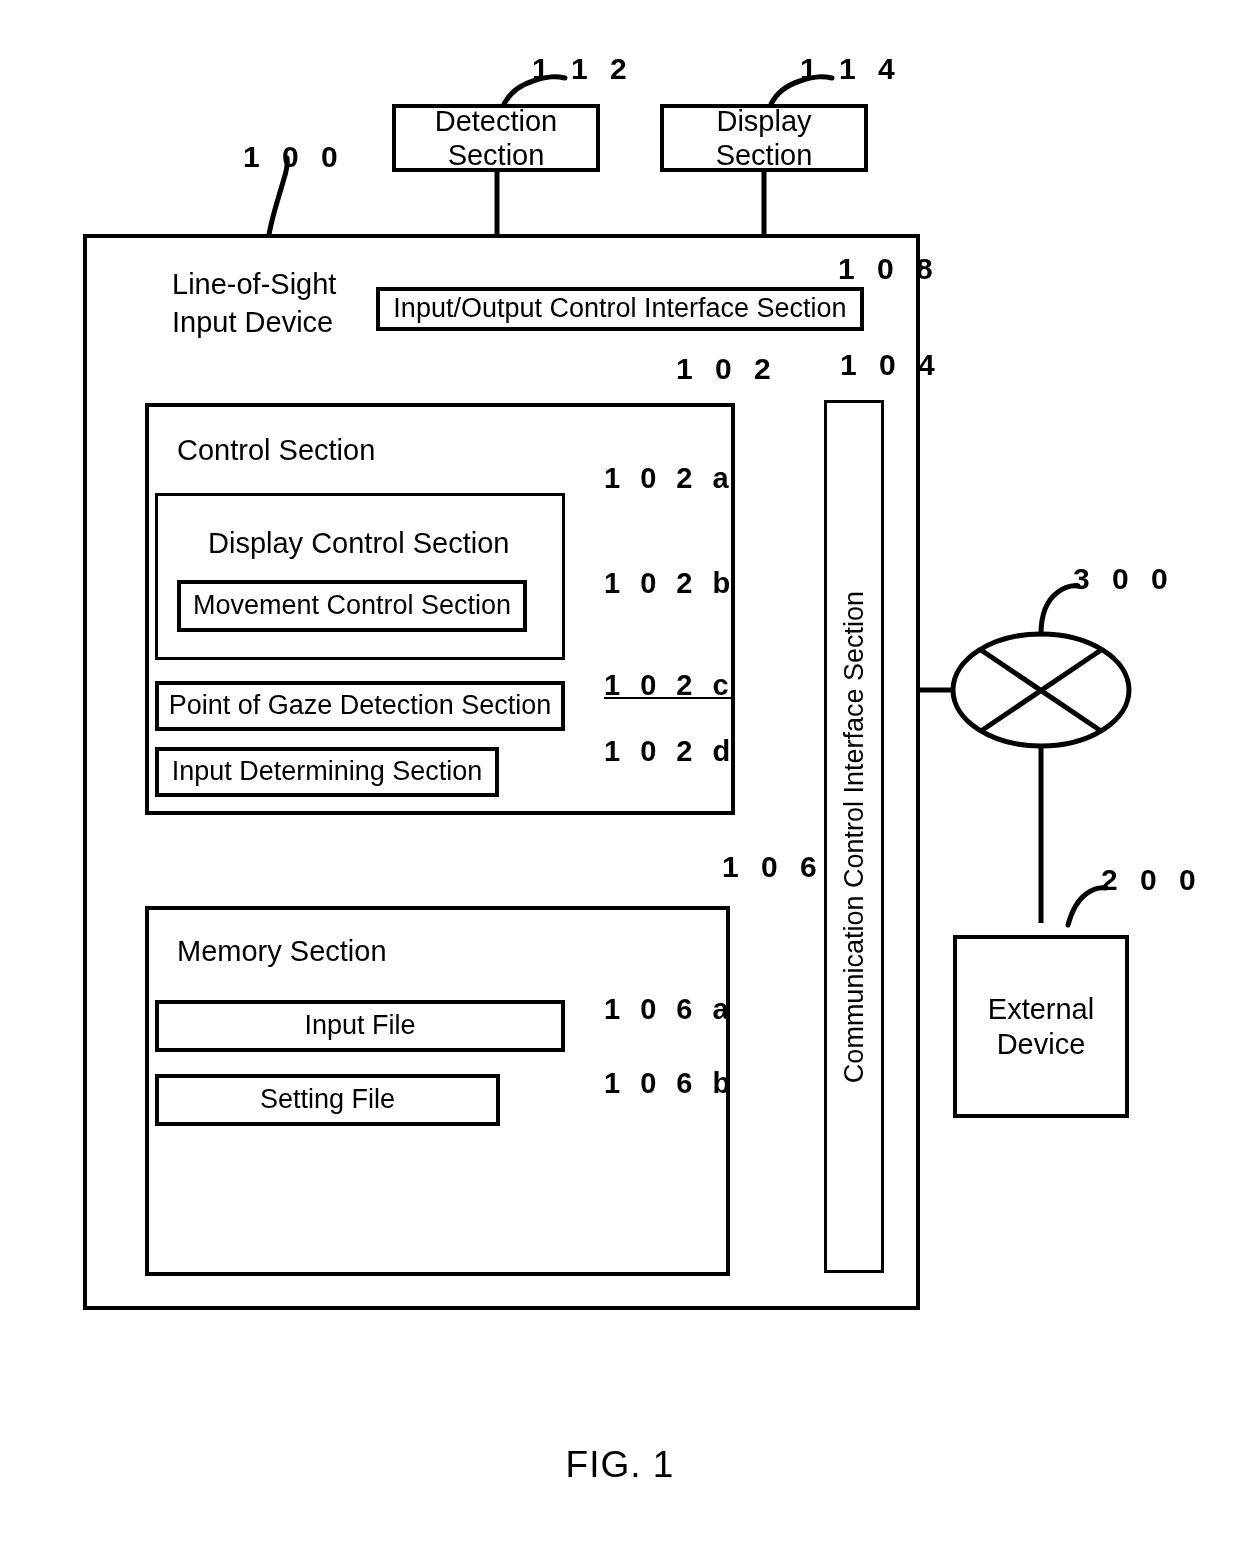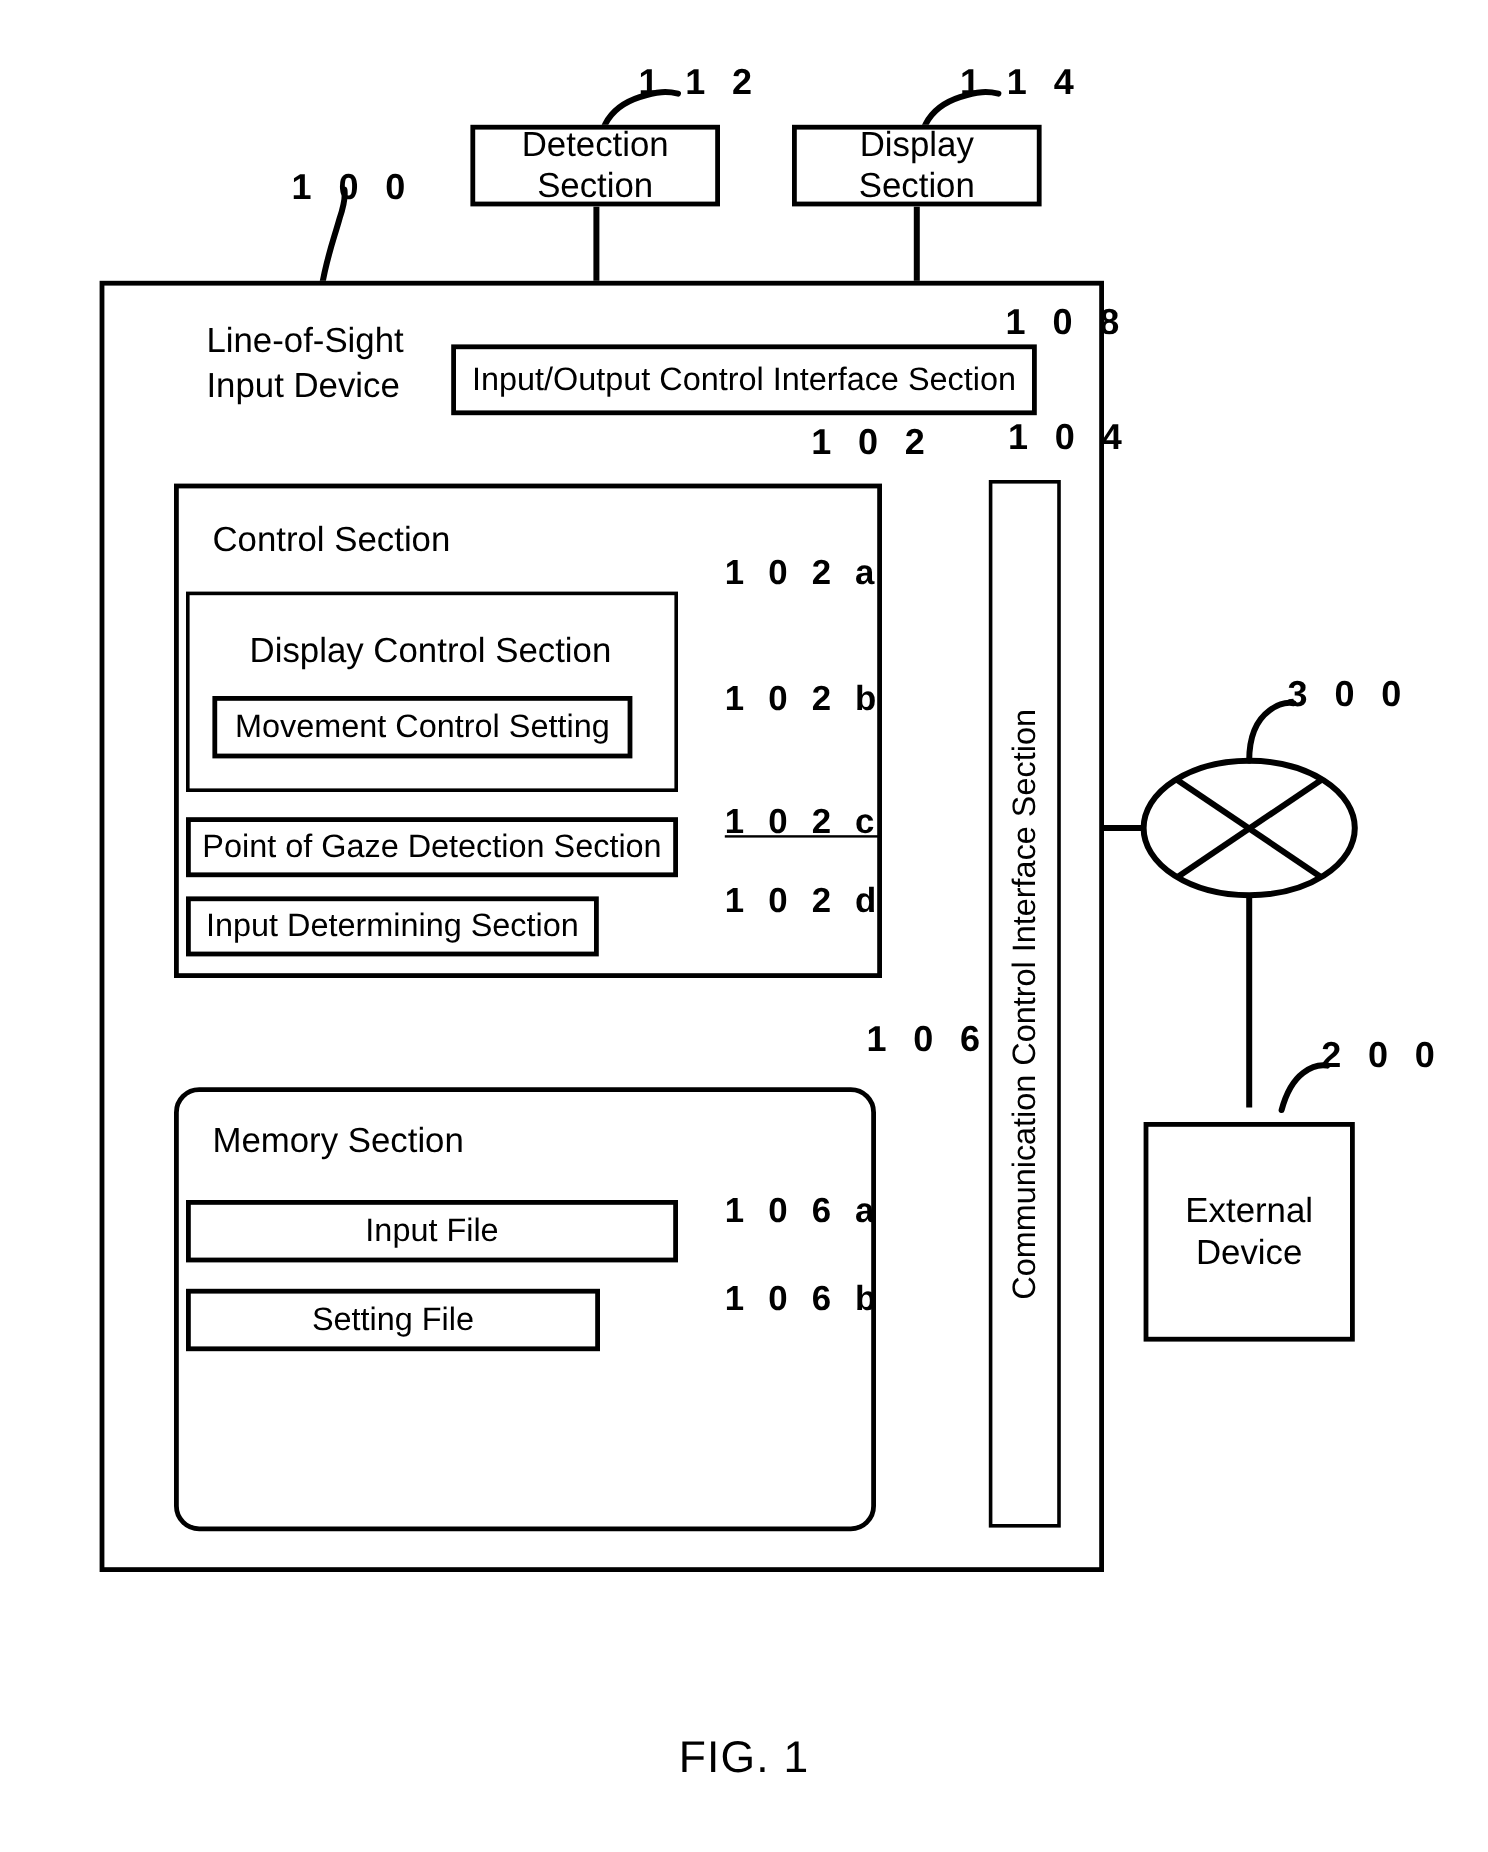--- a/index.html
+++ b/index.html
@@ -174,56 +174,56 @@
     <span class="t-lg" style="white-space:pre-line;">Display
 Section</span>
   </div>
   <span class="refnum" style="left:800px; top:52px;">1 1 4</span>
 
   <div class="box outer" style="left:83px; top:234px; width:837px; height:1076px;"></div>
   <span class="device-title" style="left:172px; top:265px;">Line-of-Sight
 Input Device</span>
   <span class="refnum" style="left:243px; top:140px;">1 0 0</span>
 
-  <div class="box heavy" style="left:376px; top:287px; width:488px; height:59px;">
+  <div class="box heavy" style="left:376px; top:287px; width:488px; height:44px;">
     <span class="t-md">Input/Output Control Interface Section</span>
   </div>
   <span class="refnum" style="left:838px; top:252px;">1 0 8</span>
 
   <div class="box heavy topleft-label" style="left:145px; top:403px; width:590px; height:412px;">
     <span class="label-tl t-lg" style="left:28px; top:26px;">Control Section</span>
   </div>
   <span class="refnum" style="left:676px; top:352px;">1 0 2</span>
 
   <div class="box thin topleft-label" style="left:155px; top:493px; width:410px; height:167px;">
     <span class="label-tl t-lg" style="left:50px; top:30px;">Display Control Section</span>
   </div>
   <span class="refnum sub" style="left:604px; top:462px;">1 0 2 a</span>
 
   <div class="box heavy" style="left:177px; top:580px; width:350px; height:52px;">
-    <span class="t-md">Movement Control Setting</span>
+    <span class="t-md">Movement Control Section</span>
   </div>
   <span class="refnum sub" style="left:604px; top:567px;">1 0 2 b</span>
 
   <div class="box heavy" style="left:155px; top:681px; width:410px; height:50px;">
     <span class="t-md">Point of Gaze Detection Section</span>
   </div>
   <span class="refnum sub" style="left:604px; top:669px;text-decoration:underline;">1 0 2 c</span>
 
   <div class="box heavy" style="left:155px; top:747px; width:344px; height:50px;">
     <span class="t-md">Input Determining Section</span>
   </div>
   <span class="refnum sub" style="left:604px; top:735px;">1 0 2 d</span>
 
   <div class="vert" style="left:824px; top:400px; width:60px; height:873px;">
     <span class="vert-text">Communication Control Interface Section</span>
   </div>
   <span class="refnum" style="left:840px; top:348px;">1 0 4</span>
 
-  <div class="box heavy topleft-label" style="left:145px; top:906px; width:585px; height:370px;border-radius:21px;">
+  <div class="box heavy topleft-label" style="left:145px; top:906px; width:585px; height:370px;">
     <span class="label-tl t-lg" style="left:28px; top:24px;">Memory Section</span>
   </div>
   <span class="refnum" style="left:722px; top:850px;">1 0 6</span>
 
   <div class="box heavy" style="left:155px; top:1000px; width:410px; height:52px;">
     <span class="t-md">Input File</span>
   </div>
   <span class="refnum sub" style="left:604px; top:993px;">1 0 6 a</span>
 
   <div class="box heavy" style="left:155px; top:1074px; width:345px; height:52px;">

